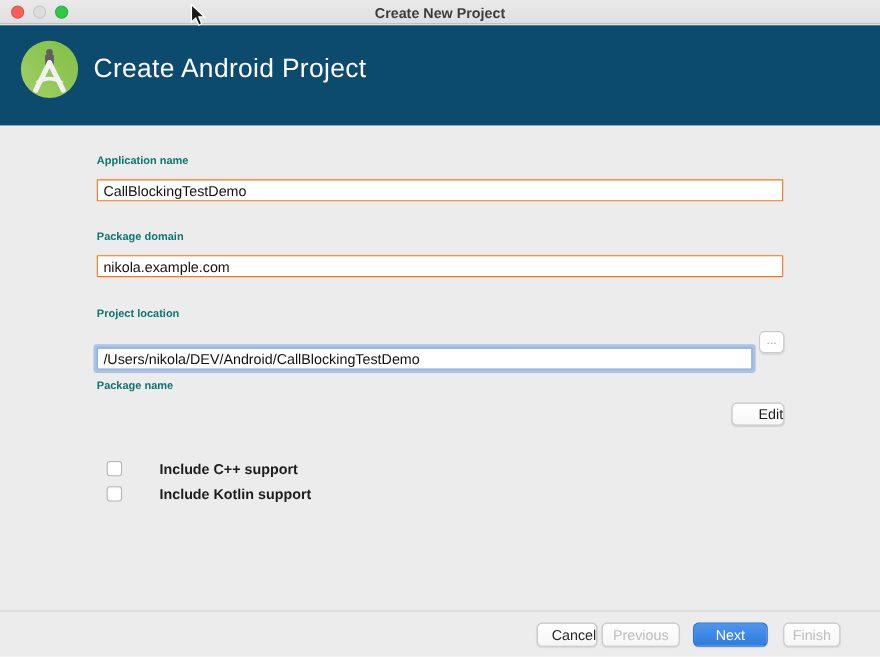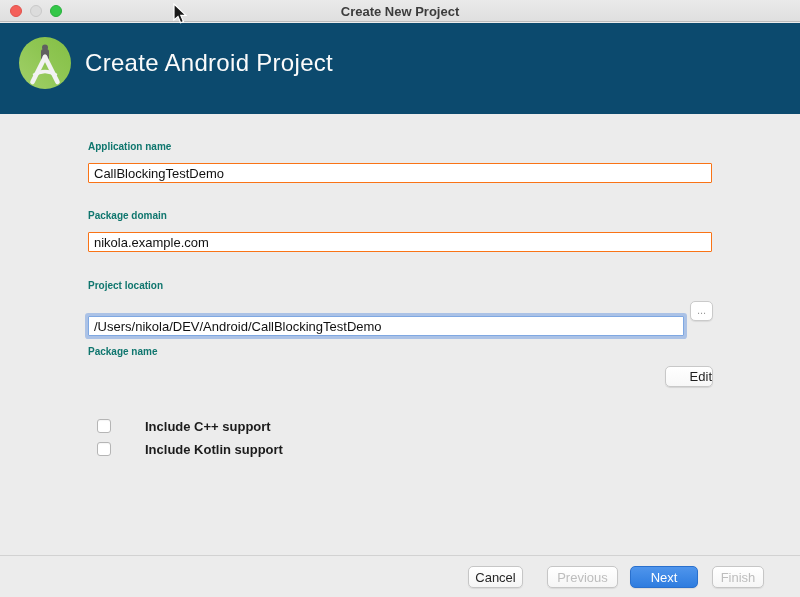--- a/index.html
+++ b/index.html
@@ -96,21 +96,21 @@
     font-family: "Liberation Sans", sans-serif;
     background: linear-gradient(#ffffff, #f5f5f5);
     border: 1px solid #c6c6c6; box-shadow: 0 1px 1px rgba(0,0,0,0.08);
     color: #262626; cursor: default; padding: 0;
   }
   .footer-button.disabled { color: #bdbdbd; }
   .footer-button.primary {
     background: linear-gradient(#4f95ec, #2e7cdf);
     border: 1px solid #2a70cd; color: #ffffff;
   }
-  .btn-cancel   { left: 468px; width: 55px; }
+  .btn-cancel   { left: 488px; width: 55px; text-align: right; }
   .btn-previous { left: 547px; width: 71px; }
   .btn-next     { left: 630px; width: 68px; }
   .btn-finish   { left: 712px; width: 52px; }
 </style>
 </head>
 <body>
 
 <div class="window">
 
   <div class="titlebar">

